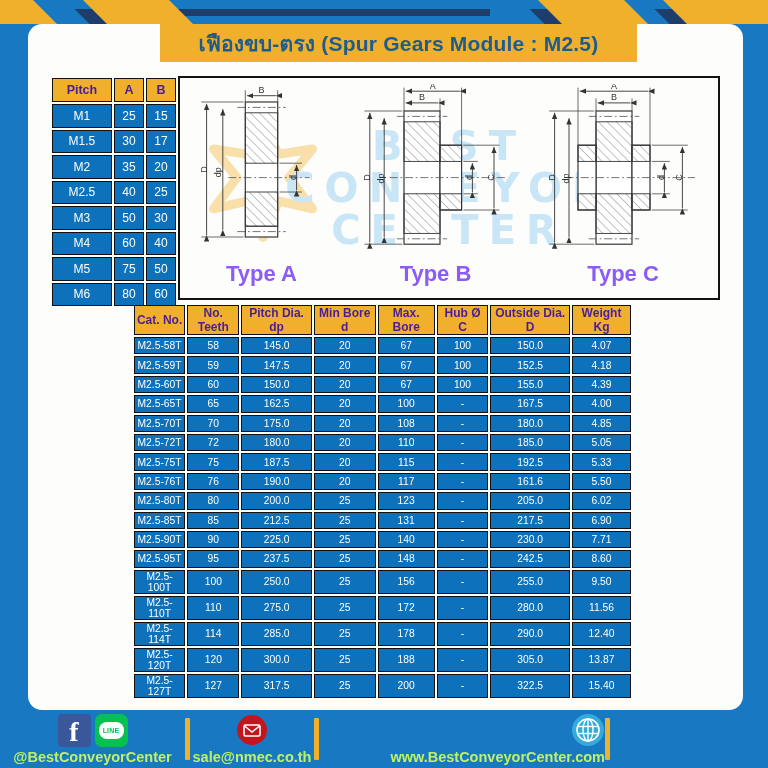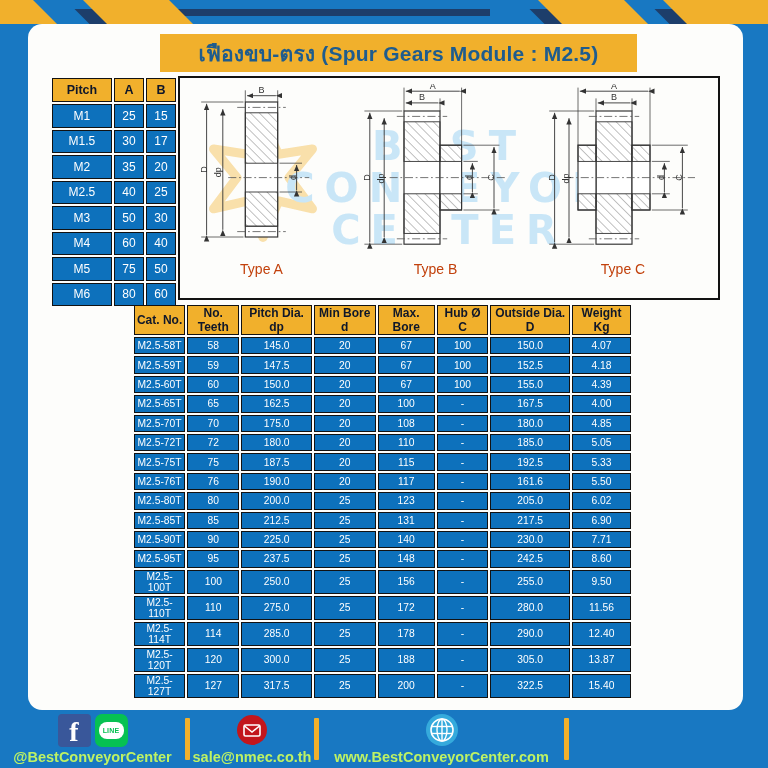--- a/index.html
+++ b/index.html
@@ -12,28 +12,28 @@
   .top-navy-bar{position:absolute;left:158px;top:9px;width:332px;height:7px;background:#1d3e6b;}
   .stripe{position:absolute;top:0;height:24px;background:#f1b02c;transform:skewX(45deg);}
   .stripe.shadow{background:#1d3e6b;top:9px;height:15px;}
   
   .card{
     position:absolute;left:28px;top:24px;width:715px;height:686px;
     background:#fdfdfb;border-radius:14px;
   }
   
   .title-banner{
-    position:absolute;left:132px;top:10px;width:477px;height:38px;
+    position:absolute;left:132px;top:0;width:477px;height:38px;
     background:#f1b02c;display:flex;align-items:center;justify-content:center;
   }
   .title-banner span{color:#1e5c8e;font-weight:bold;font-size:21px;letter-spacing:.2px;}
   
   table{border-collapse:separate;border-spacing:2px;}
   th,td{border:1.6px solid #121212;text-align:center;vertical-align:middle;}
-  th{background:#f1b02c;color:#0f172a;font-weight:bold;}
+  th{background:#f1b02c;color:#4c1d95;font-weight:bold;}
   td{background:#0d71bc;color:#ffffff;}
   
   .pitch-table{position:absolute;left:22px;top:52px;width:128px;}
   .pitch-table th{font-size:12.5px;height:20px;}
   .pitch-table td{font-size:12px;height:19.5px;}
   
   .spec-table{position:absolute;left:104px;top:279px;width:501px;table-layout:fixed;}
   .spec-table th{font-size:12px;height:20px;padding:0 1px;}
   .spec-table td{font-size:10.3px;height:15.4px;padding:0 1px;}
   
@@ -49,21 +49,21 @@
     color:#c9e6f7;font-weight:bold;font-size:40px;line-height:42px;
     letter-spacing:10px;font-family:"DejaVu Sans",sans-serif;
   }
   .wm-gear{position:absolute;left:18px;top:30px;z-index:0;opacity:.55;}
   .gear-row{
     position:absolute;inset:0;z-index:1;display:flex;justify-content:space-between;
     padding:6px 14px 0 14px;box-sizing:border-box;
   }
   .gear-fig{display:flex;flex-direction:column;align-items:center;}
   .gear-fig svg{height:180px;}
-  .type-label{color:#c2410c;font-weight:normal;font-size:14px;margin-top:-3px;}
+  .type-label{color:#8b5cf6;font-weight:bold;font-size:22px;margin-top:-3px;}
   .dim-text{font-size:10px;fill:#333;font-family:"Liberation Sans",sans-serif;}
   
   .footer{
     position:absolute;left:0;bottom:0;width:768px;height:58px;background:#1878c2;
     display:flex;align-items:stretch;
   }
   .f-sec{display:flex;flex-direction:column;align-items:center;justify-content:flex-start;padding-top:2px;}
   .f-icons{display:flex;gap:4px;align-items:center;height:36px;}
   .f-label{color:#bef264;font-weight:bold;font-size:14.5px;margin-top:1px;white-space:nowrap;}
   .f-div{width:5px;height:42px;background:#f1b02c;align-self:center;border-radius:1px;}
@@ -526,21 +526,21 @@
     <div class="f-icons">
       <svg width="32" height="32" viewBox="0 0 32 32">
         <circle cx="16" cy="16" r="15" fill="#c2161c"></circle>
         <rect x="8" y="11" width="16" height="11" rx="1.5" fill="none" stroke="#fff" stroke-width="1.6"></rect>
         <path d="M8.5 12 L16 18 L23.5 12" fill="none" stroke="#fff" stroke-width="1.6"></path>
       </svg>
     </div>
     <div class="f-label">sale@nmec.co.th</div>
   </div>
   <div class="f-div"></div>
-  <div class="f-sec" style="width:245px;">
+  <div class="f-sec" style="width:286px;align-items:flex-end;">
     <div class="f-icons">
       <svg width="34" height="34" viewBox="0 0 34 34">
         <circle cx="17" cy="17" r="16" fill="#35aadc"></circle>
         <circle cx="17" cy="17" r="11" fill="none" stroke="#fff" stroke-width="1.6"></circle>
         <ellipse cx="17" cy="17" rx="5" ry="11" fill="none" stroke="#fff" stroke-width="1.4"></ellipse>
         <line x1="6" y1="13.5" x2="28" y2="13.5" stroke="#fff" stroke-width="1.4"></line>
         <line x1="6" y1="20.5" x2="28" y2="20.5" stroke="#fff" stroke-width="1.4"></line>
         <line x1="17" y1="6" x2="17" y2="28" stroke="#fff" stroke-width="1.4"></line>
       </svg>
     </div>

